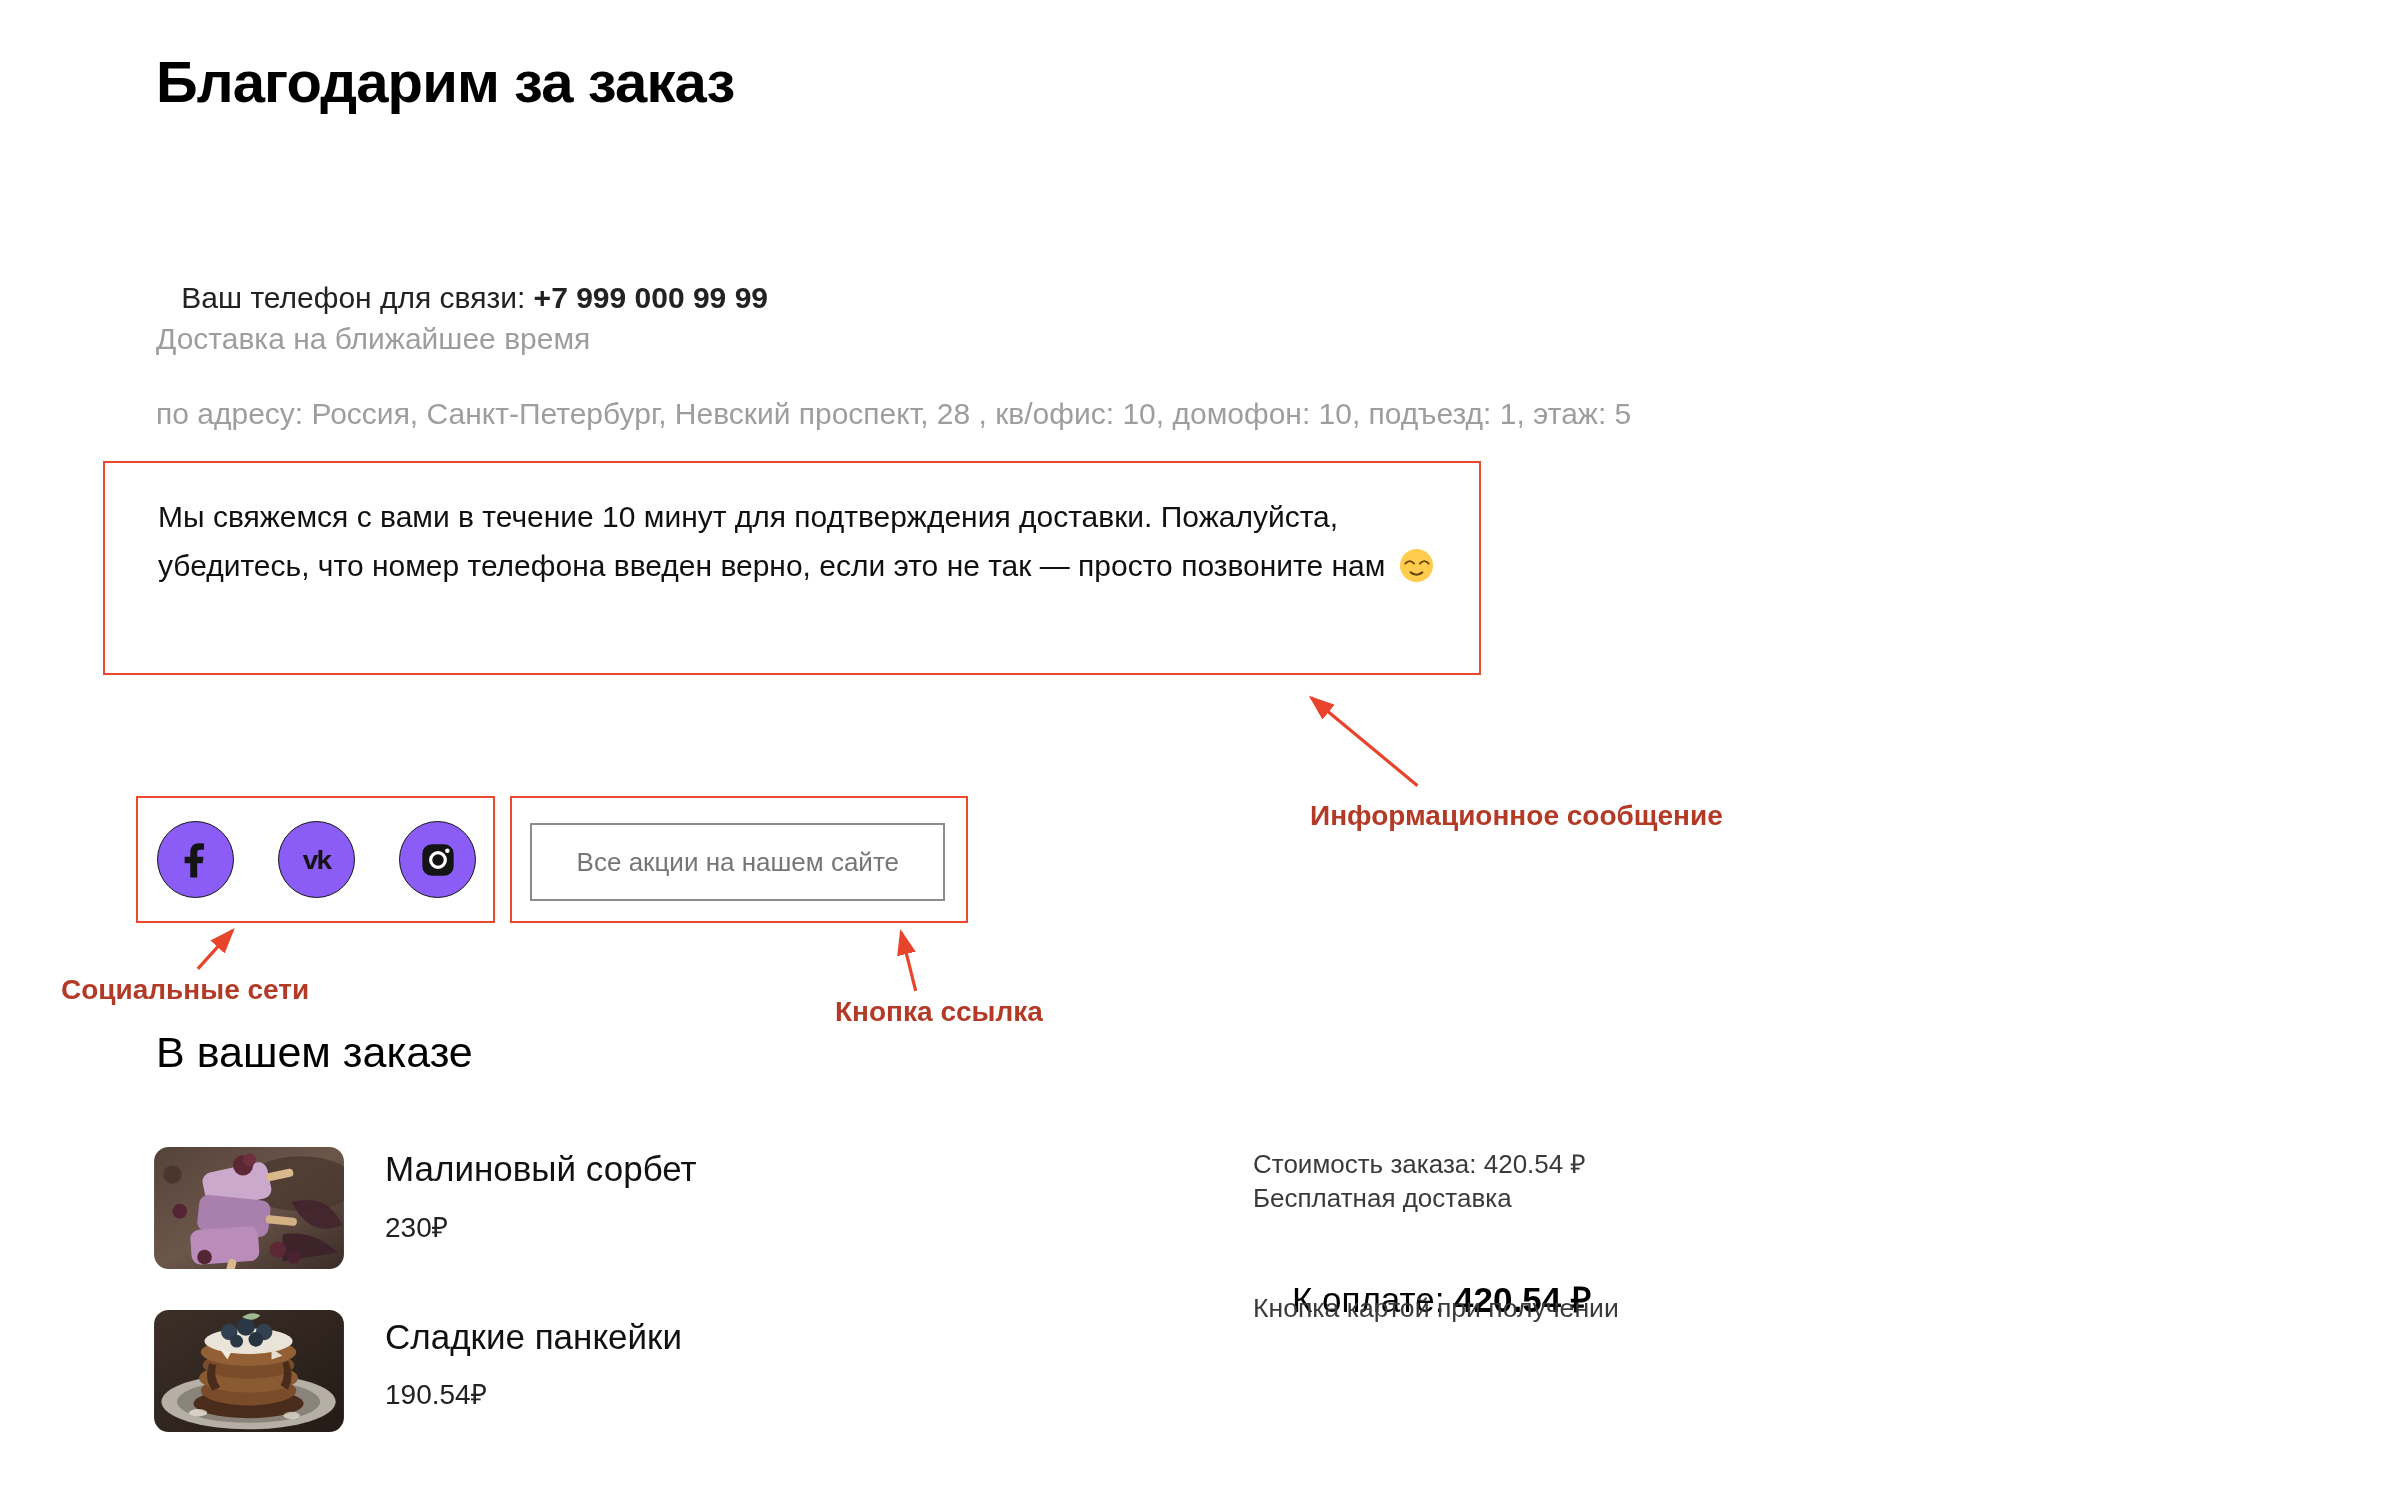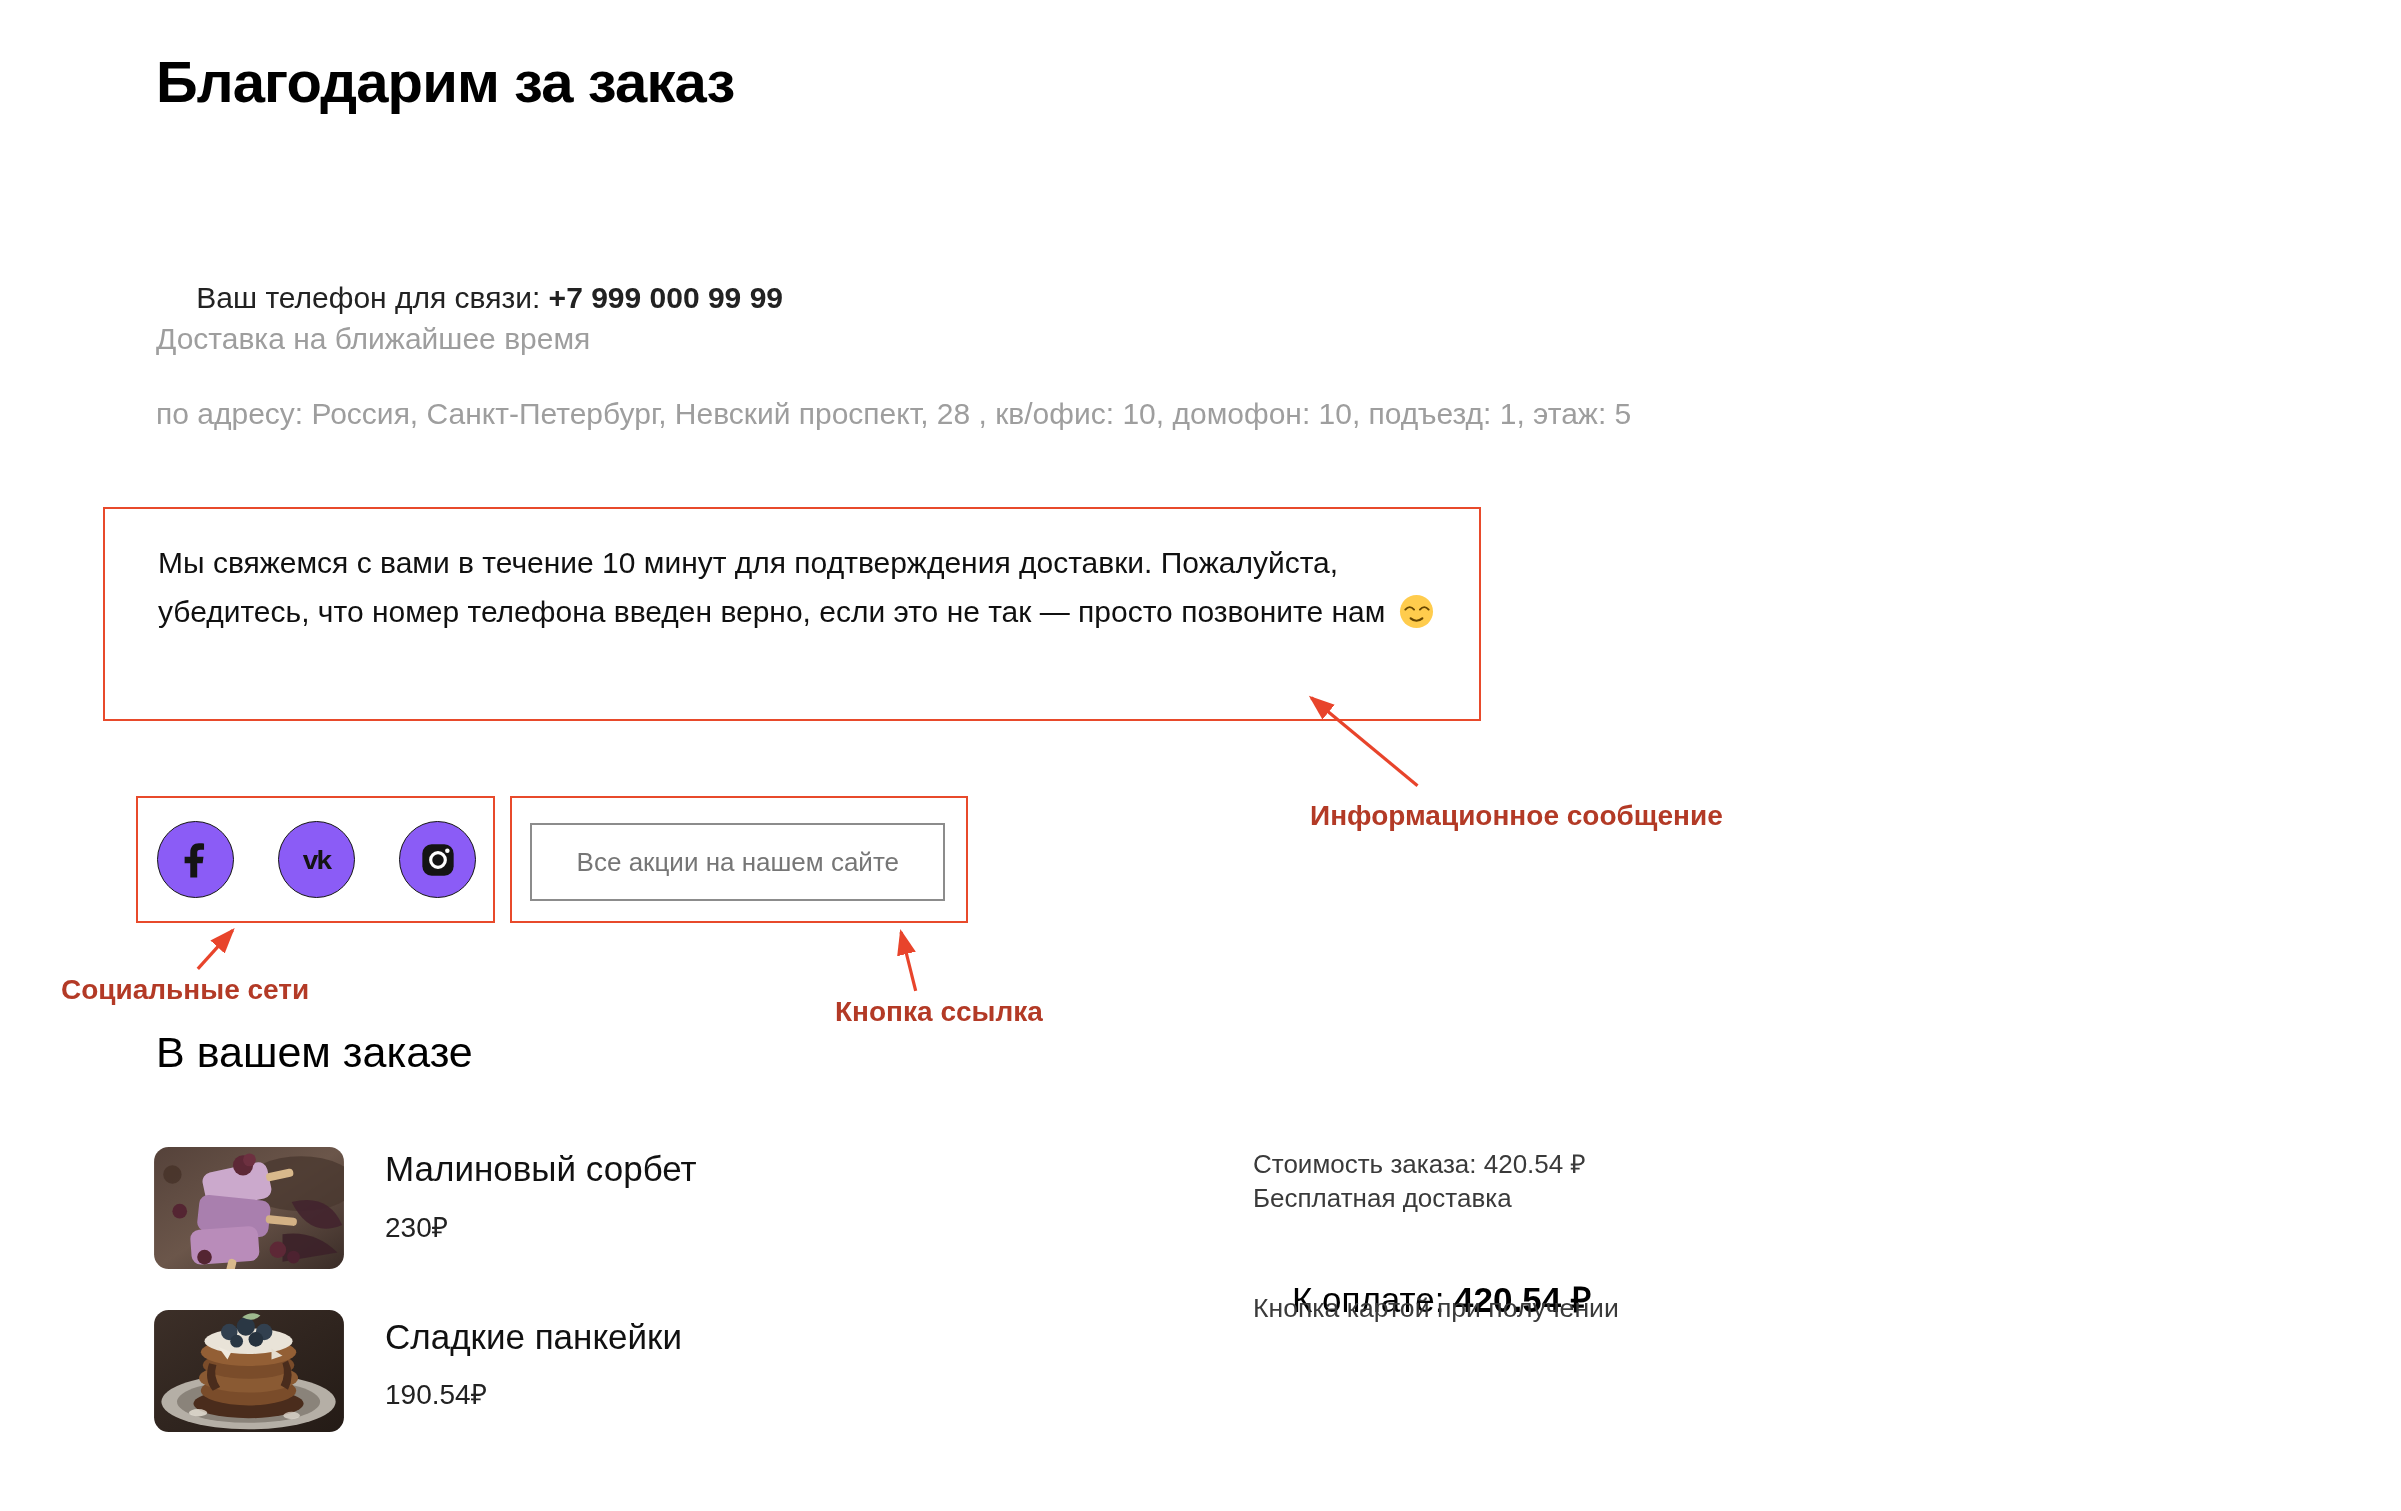--- a/index.html
+++ b/index.html
@@ -5,29 +5,29 @@
   html,body{margin:0;padding:0;background:#fff;}
   #canvas{
     position:relative;width:1974px;height:1511px;background:#ffffff;
     font-family:"Liberation Sans",sans-serif;color:#1b1b1b;overflow:hidden;
   }
   .abs{position:absolute;}
   
   .page-title{left:156px;top:48px;font-size:58px;font-weight:700;color:#000;letter-spacing:-0.9px;}
   .line{font-size:30px;color:#222;white-space:pre;}
   .order-line{left:156px;top:174px;}
-  .phone-line{left:163px;top:247px;}
+  .phone-line{left:148px;top:247px;}
   .bold{font-weight:700;}
   .gray{color:#9e9e9e;}
   .delivery-line{left:156px;top:322px;}
   .address-line{left:156px;top:397px;}
   
   .info-box{
     left:103px;top:461px;width:1378px;height:214px;box-sizing:border-box;
-    border:2.7px solid #E84A2B;background:#fff;margin-top:46px;
+    border:2.7px solid #E84A2B;background:#fff;
   }
   .info-text{
     position:absolute;left:53px;top:29px;width:1282px;
     font-size:30px;line-height:49px;color:#101010;
   }
   .emoji-svg{vertical-align:-7.3px;margin-left:5.5px;}
   
   .section-heading{font-size:43px;font-weight:400;color:#000;}
   .subscribe-heading{left:156px;top:724px;}
   .social-annotation-box{

